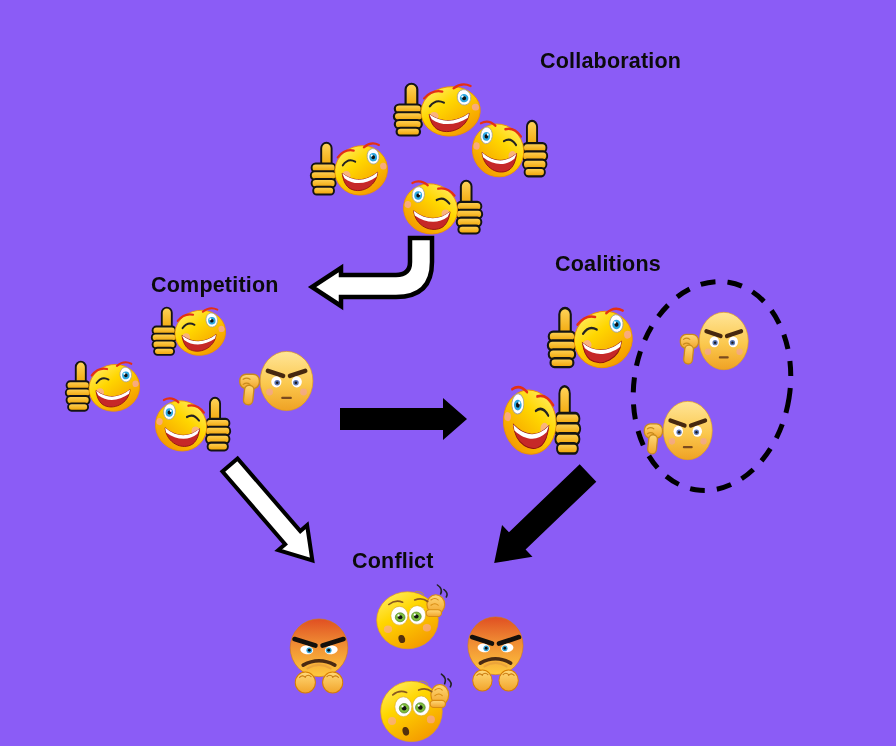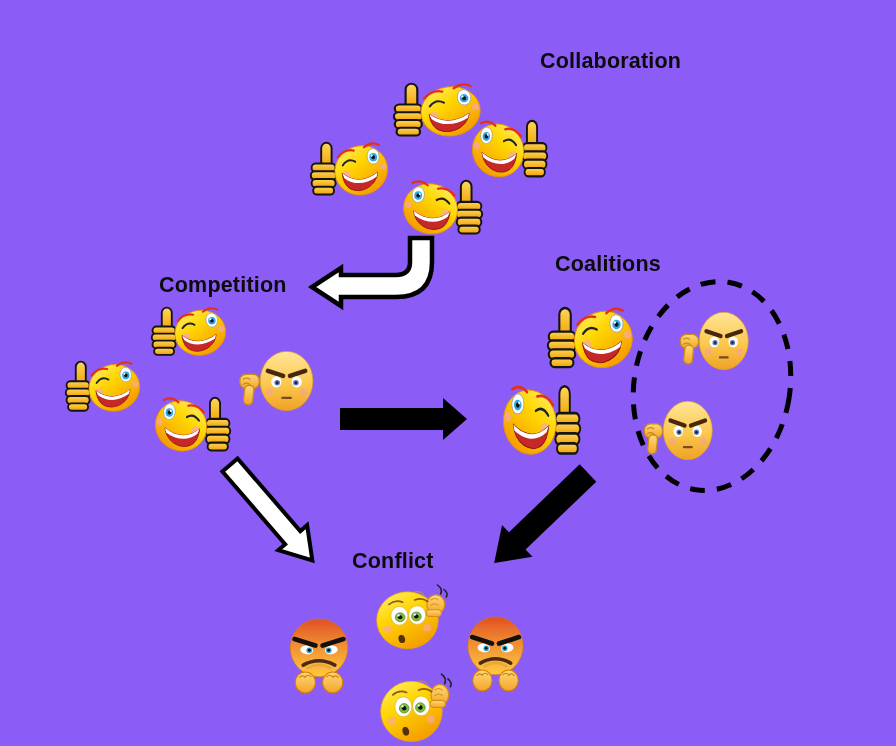--- a/index.html
+++ b/index.html
@@ -8,21 +8,21 @@
     font-family:"Liberation Sans",sans-serif;
   }
   .layer{position:absolute;left:0;top:0;}
   .defs-holder{position:absolute;width:0;height:0;overflow:hidden;}
   .emoji{position:absolute;overflow:visible;}
   .node-label{
     position:absolute;font-weight:bold;font-size:21.5px;color:#0b0b0b;
     letter-spacing:0.2px;white-space:nowrap;
   }
   .lbl-collaboration{left:540px;top:49px;}
-  .lbl-competition{left:159px;top:273px;}
+  .lbl-competition{left:151px;top:273px;}
   .lbl-coalitions{left:555px;top:252px;}
   .lbl-conflict{left:352px;top:549px;}
 </style>
 </head>
 <body>
 
 <div class="canvas">
 
   <svg class="defs-holder" aria-hidden="true">
     <defs>

